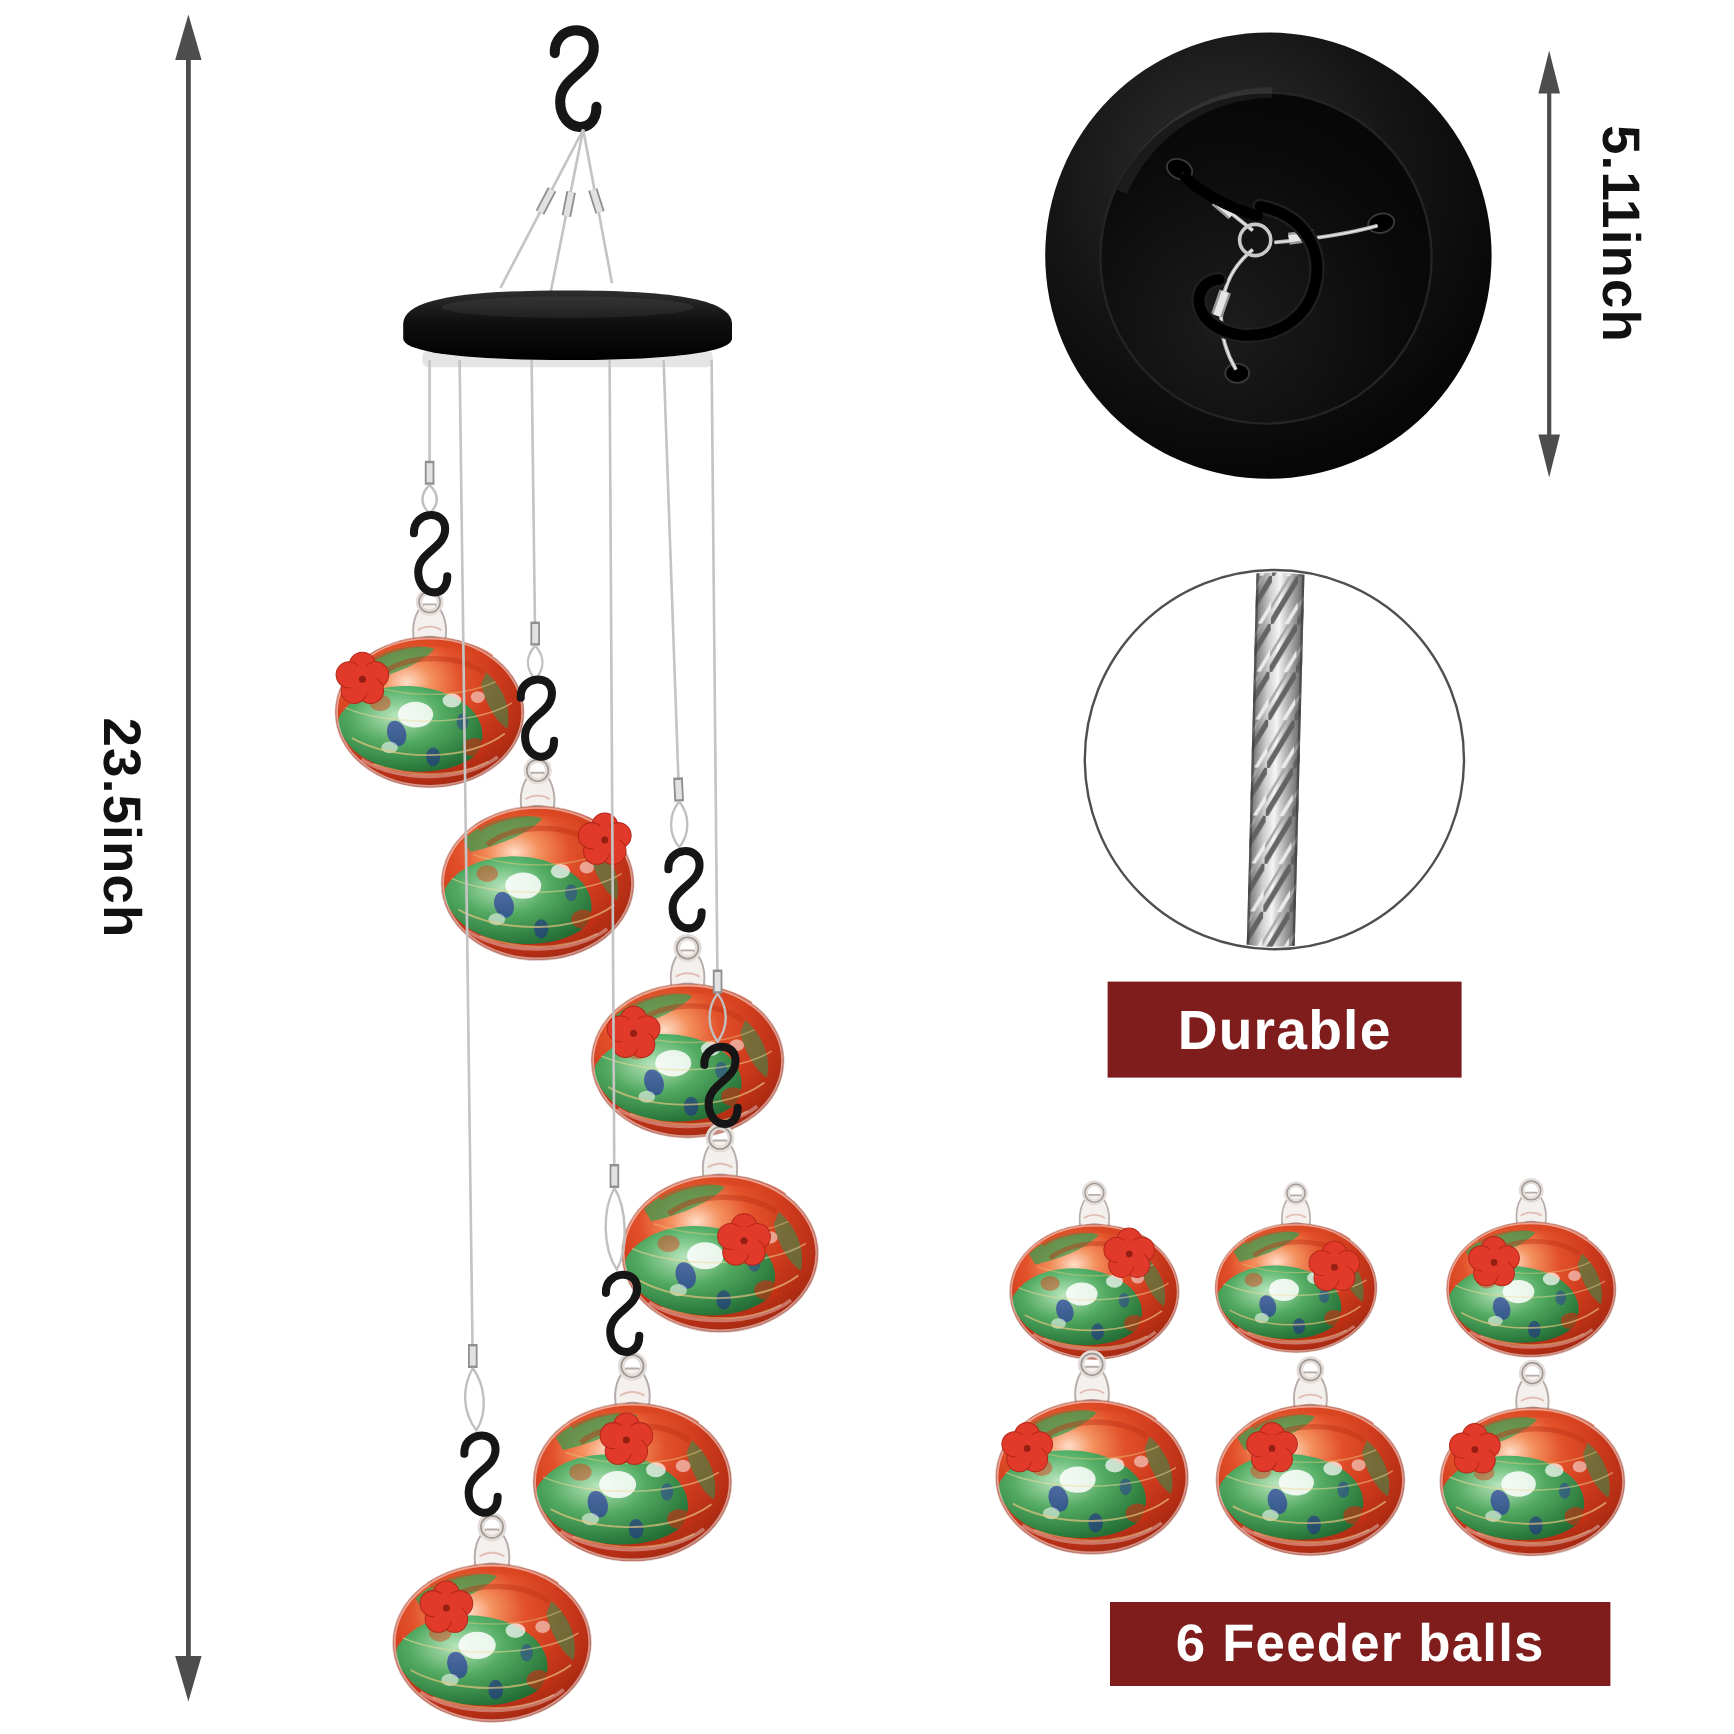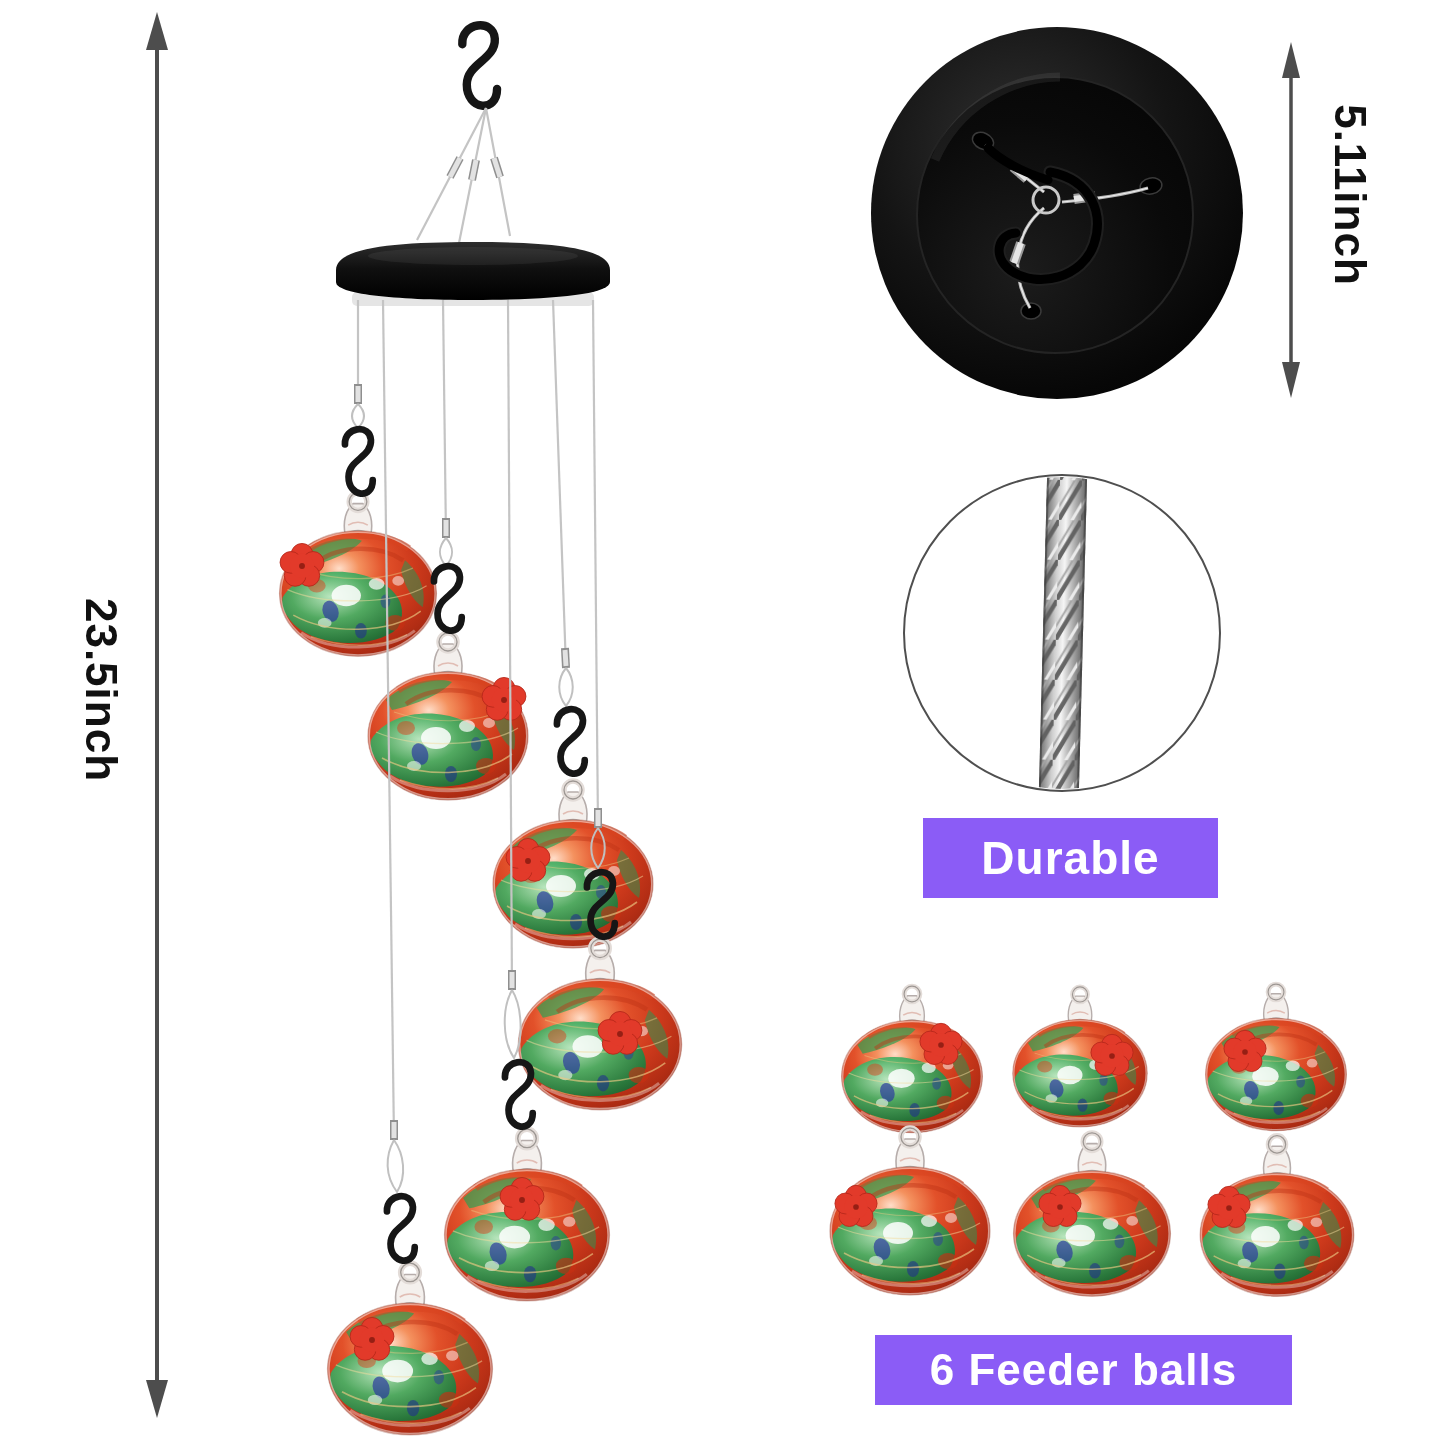--- a/index.html
+++ b/index.html
@@ -10,26 +10,26 @@
   .art{position:absolute;left:0;top:0;width:1445px;height:1445px;}
   .dim-label{
     position:absolute;width:220px;height:52px;line-height:52px;
     font-weight:bold;font-size:44px;color:#111;text-align:center;
     transform:rotate(90deg);letter-spacing:1px;white-space:nowrap;
     font-family:"Liberation Sans",sans-serif;
   }
   .dim-label.height{left:-9px;top:664px;}
   .dim-label.cap{left:1240px;top:169px;}
   .badge{
-    position:absolute;background:#8b5cf6;color:#fff;font-weight:bold;
+    position:absolute;background:#7f1d1d;color:#fff;font-weight:bold;
     display:flex;align-items:center;justify-content:center;
     font-family:"Liberation Sans",sans-serif;letter-spacing:1px;
   }
   .badge.durable{left:923px;top:818px;width:295px;height:80px;font-size:46px;}
-  .badge.count{left:875px;top:1335px;width:417px;height:70px;font-size:44px;}
+  .badge.count{left:925px;top:1335px;width:417px;height:70px;font-size:44px;}
 </style>
 </head>
 <body>
 
 <div class="canvas">
 
 <svg class="art" viewBox="0 0 1445 1445" xmlns="http://www.w3.org/2000/svg">
   <defs>
     <radialGradient id="gBase" cx="0.38" cy="0.30" r="0.85">
       <stop offset="0" stop-color="#ffddc8"></stop>

